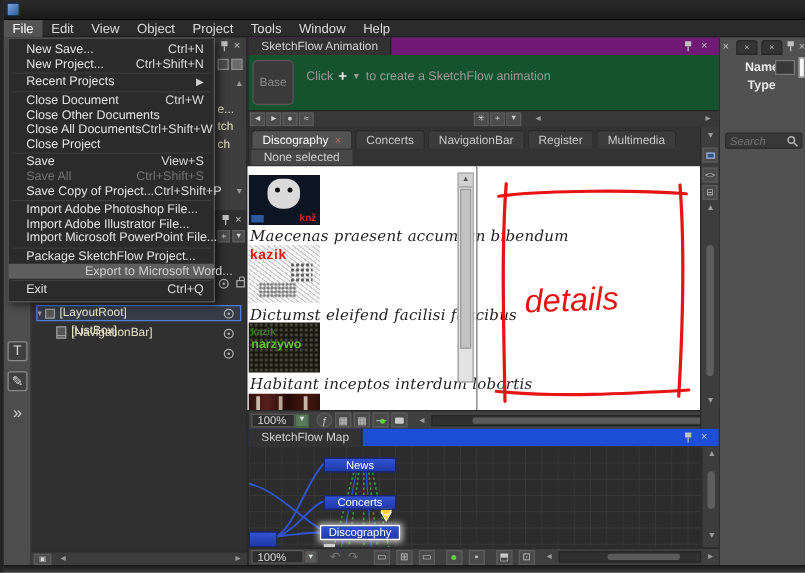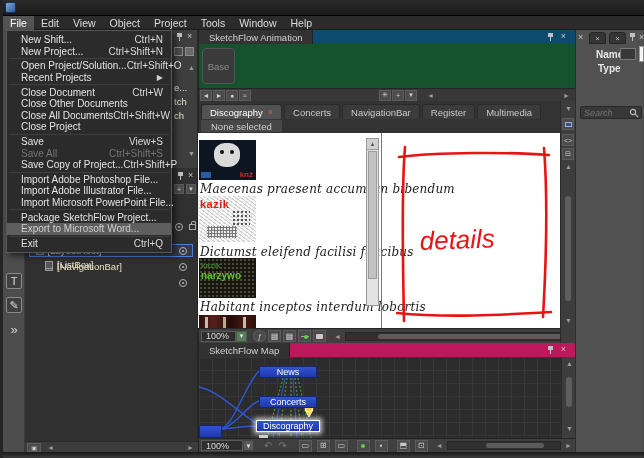--- a/index.html
+++ b/index.html
@@ -22,21 +22,21 @@
   .menubar span.open{background:#545454;color:#fff;}
 
   
   .file-menu{position:absolute;left:3px;top:30px;width:166px;background:#2b2b2b;
     border:1px solid #585858;box-shadow:3px 3px 6px rgba(0,0,0,.55);z-index:50;padding:3px 0;}
   .mi{height:11.6px;display:flex;align-items:center;font-size:10px;color:#e4e4e4;padding:0 8px 0 14px;}
   .ml{flex:0 0 auto;white-space:nowrap;}
   .ms{margin-left:auto;white-space:nowrap;color:#dadada;}
   .mi.disabled .ml,.mi.disabled .ms{color:#737373;}
   .mi.hover{background:#5e5e5e;}
-  .mi.hover .ml{color:#cfcfcf;}
+  .mi.hover .ml{color:#cfcfcf;margin-left:47px;}
   .sub-arrow{margin-left:auto;color:#cfcfcf;font-size:8px;}
   .msep{height:1px;background:#1e1e1e;border-bottom:1px solid #3e3e3e;margin:1px 2px;}
 
   
   .toolbox{position:absolute;left:0;top:30px;width:22px;height:422px;background:#4d4d4d;border-right:1px solid #3a3a3a;}
   .tool{position:absolute;left:3px;width:16px;height:16px;color:#d8d8d8;font-size:11px;
     display:flex;align-items:center;justify-content:center;}
   .tool-frame{border:1px solid #8a8a8a;border-radius:2px;background:#3f3f3f;}
 
   
@@ -58,21 +58,21 @@
   .panel-footer{position:absolute;left:22px;top:441px;width:173px;height:11px;background:#3c3c3c;
     display:flex;align-items:center;font-size:8px;color:#9a9a9a;border-top:1px solid #2a2a2a;}
 
   
   .sliver{position:absolute;left:169px;top:30px;width:26px;height:138px;background:#3e3e3e;overflow:hidden;border-right:1px solid #262626;}
   .frag{position:absolute;left:2px;font-size:9.5px;color:#e7e2c4;white-space:nowrap;}
   .mini-box{width:9px;height:9px;border:1px solid #8d8d8d;background:#4c4c4c;display:inline-block;}
 
   
   .anim-panel{position:absolute;left:195px;top:30px;width:377px;height:71px;background:#2f2f2f;border-left:1px solid #242424;}
-  .anim-header{position:absolute;left:0;top:0;width:377px;height:14px;background:#0c4a6e;}
+  .anim-header{position:absolute;left:0;top:0;width:377px;height:14px;background:#701a75;}
   .anim-tab{position:absolute;left:0;top:0;height:14px;background:#323232;color:#d2d2d2;
     font-size:9.5px;display:flex;align-items:center;padding:0 10px;border-right:1px solid #222;}
   .anim-body{position:absolute;left:0;top:14px;width:377px;height:44px;background:#14532d;}
   .base-btn{position:absolute;left:3px;top:4px;width:33px;height:36px;background:#3a3a3a;
     border:1px solid #555;border-radius:4px;color:#8a8a8a;font-size:9.5px;
     display:flex;align-items:center;justify-content:center;}
   .anim-hint{position:absolute;left:46px;top:10px;font-size:10px;color:#9b9b9b;display:flex;align-items:center;gap:4px;}
   .anim-hint b{color:#e8e8e8;font-size:12px;font-weight:bold;}
   .anim-hint .dd{color:#9b9b9b;font-size:7px;}
   .anim-bar{position:absolute;left:0;top:58px;width:377px;height:13px;background:#383838;border-top:1px solid #262626;
@@ -112,21 +112,21 @@
   .hscroll-thumb{position:absolute;top:1px;height:5px;background:#5b5b5b;border-radius:3px;}
 
   
   .side-strip{position:absolute;left:557px;top:101px;width:15px;height:242px;background:#3d3d3d;border-left:1px solid #2a2a2a;}
   .strip-icon{position:absolute;left:1px;width:12px;height:12px;background:#4a4a4a;border:1px solid #5c5c5c;
     color:#c9c9c9;font-size:7px;display:flex;align-items:center;justify-content:center;}
   .vthumb{position:absolute;left:4px;width:6px;background:#5e5e5e;border-radius:3px;}
 
   
   .map-panel{position:absolute;left:195px;top:343px;width:377px;height:109px;background:#2c2c2c;border-left:1px solid #242424;}
-  .map-header{position:absolute;left:0;top:0;width:377px;height:14px;background:#be185d;}
+  .map-header{position:absolute;left:0;top:0;width:377px;height:14px;background:#1d4ed8;}
   .map-canvas{position:absolute;left:0;top:14px;width:362px;height:81px;background:#2c2c2c;overflow:hidden;
     background-image:linear-gradient(#373737 1px,transparent 1px),linear-gradient(90deg,#373737 1px,transparent 1px);
     background-size:13px 13px;}
   .node{position:absolute;height:12px;background:linear-gradient(#3153d6,#2038a8);border:1px solid #16247a;
     color:#fff;font-size:9px;display:flex;align-items:center;justify-content:center;}
   .node.sel{border:1px solid #fff;box-shadow:0 0 5px 2px rgba(255,255,255,.75);}
   .map-bar{position:absolute;left:0;top:95px;width:377px;height:14px;background:#3f3f3f;border-top:1px solid #262626;
     display:flex;align-items:center;}
   .map-vscroll{position:absolute;left:362px;top:14px;width:15px;height:81px;background:#3d3d3d;border-left:1px solid #2a2a2a;}
 
@@ -214,32 +214,28 @@
     <span class="mini-box" style="position:absolute;left:13px;top:17px;background:#6a6a6a"></span>
     <span class="frag" style="top:52px">e...</span>
     <span class="frag" style="top:66px">tch</span>
     <span class="frag" style="top:80px">ch</span>
     <span class="arrow" style="position:absolute;right:2px;top:34px">▲</span>
     <span class="arrow" style="position:absolute;right:2px;top:120px">▼</span>
   </div>
 
   <div class="file-menu">
     <div class="mi">
-        <span class="ml">New Shift...</span>
+        <span class="ml">New Save...</span>
         <span class="ms">Ctrl+N</span>
       </div>
     <div class="mi">
         <span class="ml">New Project...</span>
         <span class="ms">Ctrl+Shift+N</span>
       </div>
     <div class="msep"></div>
-    <div class="mi">
-        <span class="ml">Open Project/Solution...</span>
-        <span class="ms">Ctrl+Shift+O</span>
-      </div>
     <div class="mi">
         <span class="ml">Recent Projects</span>
         <span class="sub-arrow">▶</span>
       </div>
     <div class="msep"></div>
     <div class="mi">
         <span class="ml">Close Document</span>
         <span class="ms">Ctrl+W</span>
       </div>
     <div class="mi">
@@ -294,20 +290,26 @@
       <div class="anim-tab">
           <span>SketchFlow Animation</span>
         </div>
       <div class="pin" style="position:absolute;right:22px;top:3px"></div>
       <span class="xglyph" style="position:absolute;right:10px;top:2px">×</span>
     </div>
     <div class="anim-body">
       <div class="base-btn">
           <span>Base</span>
         </div>
+      <div class="anim-hint">
+        <span>Click</span>
+        <b>+</b>
+        <span class="dd">▼</span>
+        <span>to create a SketchFlow animation</span>
+      </div>
     </div>
     <div class="anim-bar">
       <span class="sq">◄</span>
       <span class="sq">►</span>
       <span class="sq">●</span>
       <span class="sq">≈</span>
       <span class="sq" style="margin-left:128px">✳</span>
       <span class="sq">+</span>
       <span class="sq" style="font-size:6px">▼</span>
       <span class="arrow" style="margin-left:10px">◄</span>

